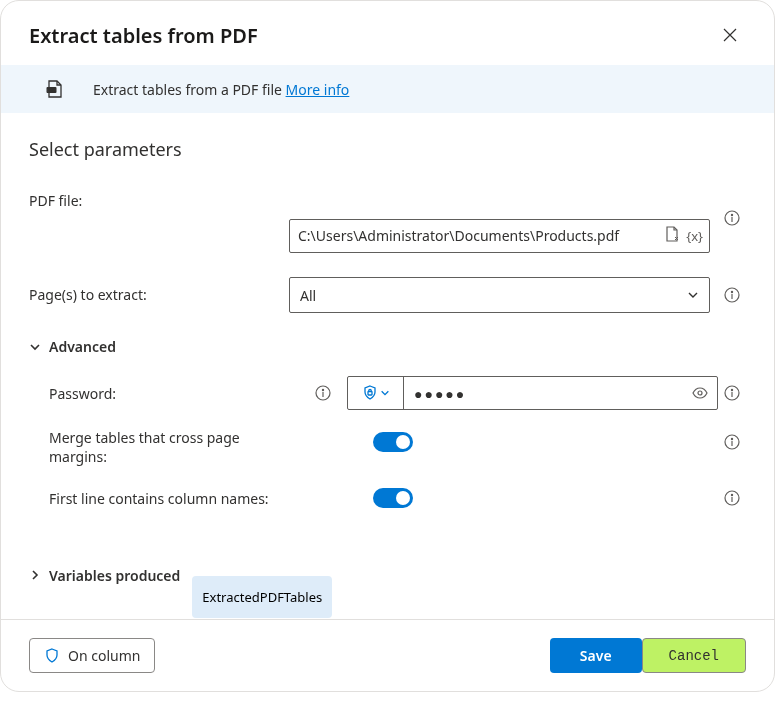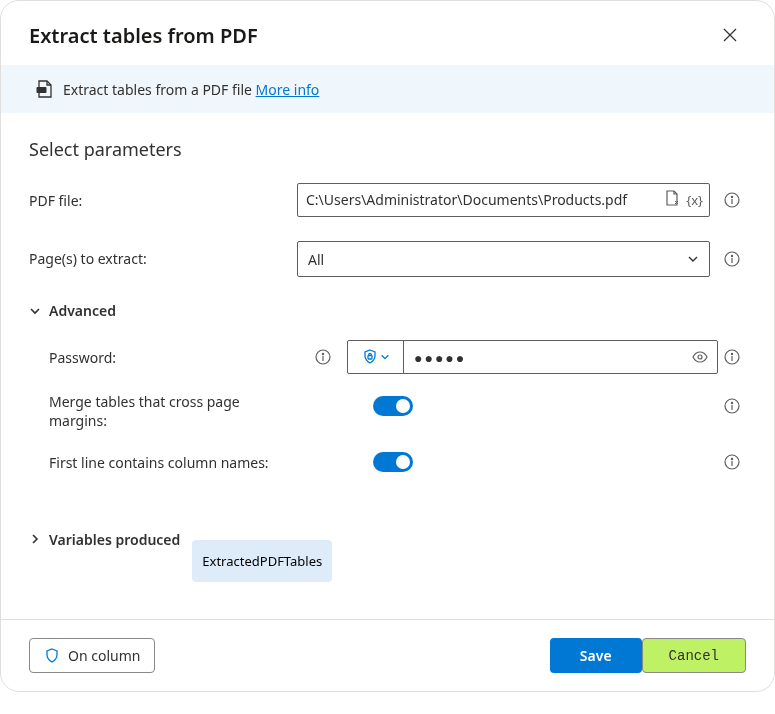--- a/index.html
+++ b/index.html
@@ -33,43 +33,42 @@
     color: #1b1a19;
   }
   .close-btn {
     width: 32px; height: 32px;
     display:flex; align-items:center; justify-content:center;
     cursor:pointer;
     color:#323130;
   }
   .info-bar {
     background: #eff6fc;
-    padding: 14px 34px;
+    padding: 14px 44px;
     display: flex;
     align-items: center;
-    gap: 8px;
+    gap: 28px;
     font-size: 14px;
   }
   .info-bar a { color: #0078d4; text-decoration: underline; }
   .body {
     flex: 1;
     padding: 24px 28px 0 28px;
     overflow-y: auto;
   }
   .section-title {
     font-size: 18px;
     font-weight: 400;
     color: #323130;
     margin-bottom: 22px;
   }
   .row {
     display: flex;
     align-items: flex-start;
     margin-bottom: 24px;
-    gap: 8px;
   }
   .label-col {
     width: 260px;
     padding-top: 8px;
     color: #323130;
     display:flex;
     align-items:center;
     gap:6px;
   }
   .field-col {
@@ -84,21 +83,21 @@
     border-radius: 2px;
     padding: 6px 8px;
     font-family: inherit;
     font-size: 14px;
     min-height: 34px;
     display:flex;
     align-items:center;
     position:relative;
     line-height:1.4;
   }
-  .text-input.multi { padding-right: 64px; }
+  .text-input.multi { padding-right: 64px; margin-top: 36px; }
   .input-icons {
     position:absolute;
     right:6px; top:0; bottom:0;
     display:flex; align-items:center; gap:6px;
   }
   .select {
     flex:1;
     border:1px solid #605e5c;
     border-radius:2px;
     height:34px;

